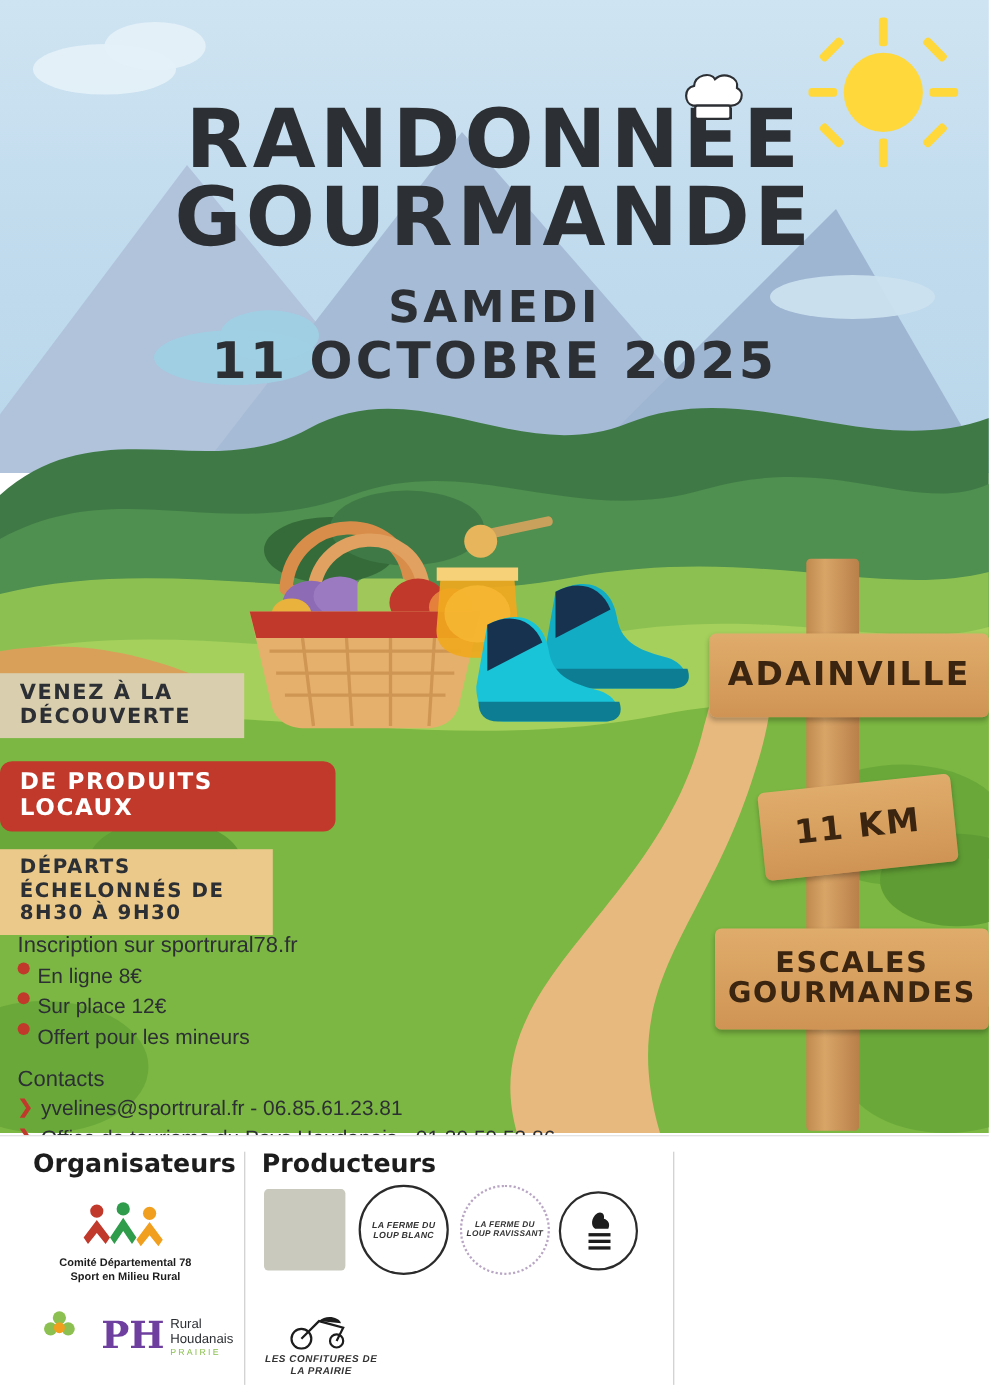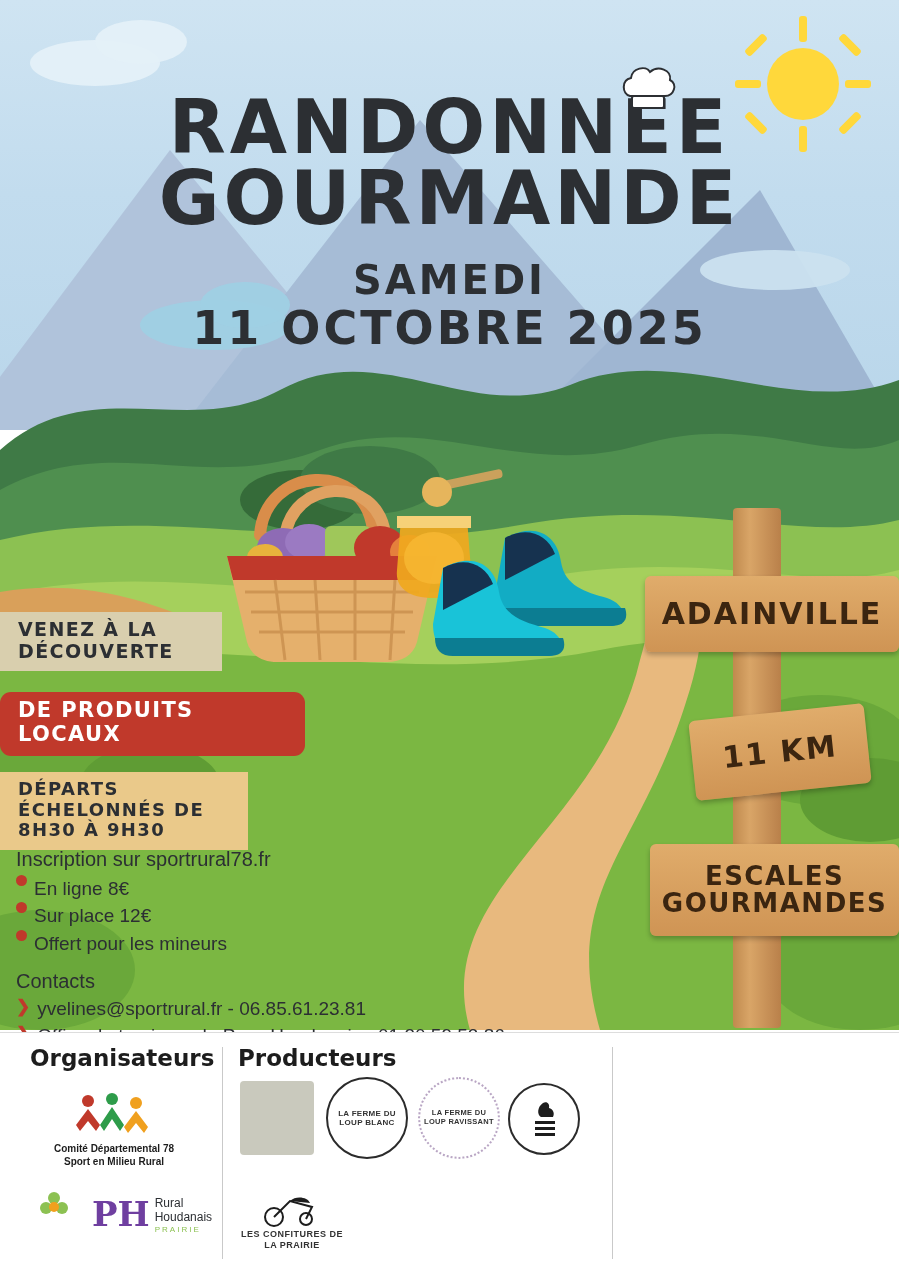--- a/index.html
+++ b/index.html
@@ -123,21 +123,21 @@
   .foot-h {
     font-family: "DejaVu Sans", sans-serif; font-weight: bold;
     font-size: 23px; color: #1d1d1d;
   }
   .logo-box { position: absolute; }
   .prod-logo {
     border-radius: 50%;
     display: flex; align-items: center; justify-content: center;
     text-align: center; font-size: 7px; font-weight: bold; color: #333;
     line-height: 1.15; letter-spacing: .3px;
-    overflow: hidden; padding: 4px;
+    overflow: hidden; padding: 4px; font-style: italic;
   }
 </style>
 </head>
 <body>
 
 <div class="poster">
 
   <div class="sky"></div>
 
   <svg width="899" height="470" style="position:absolute;left:0;top:0;">

